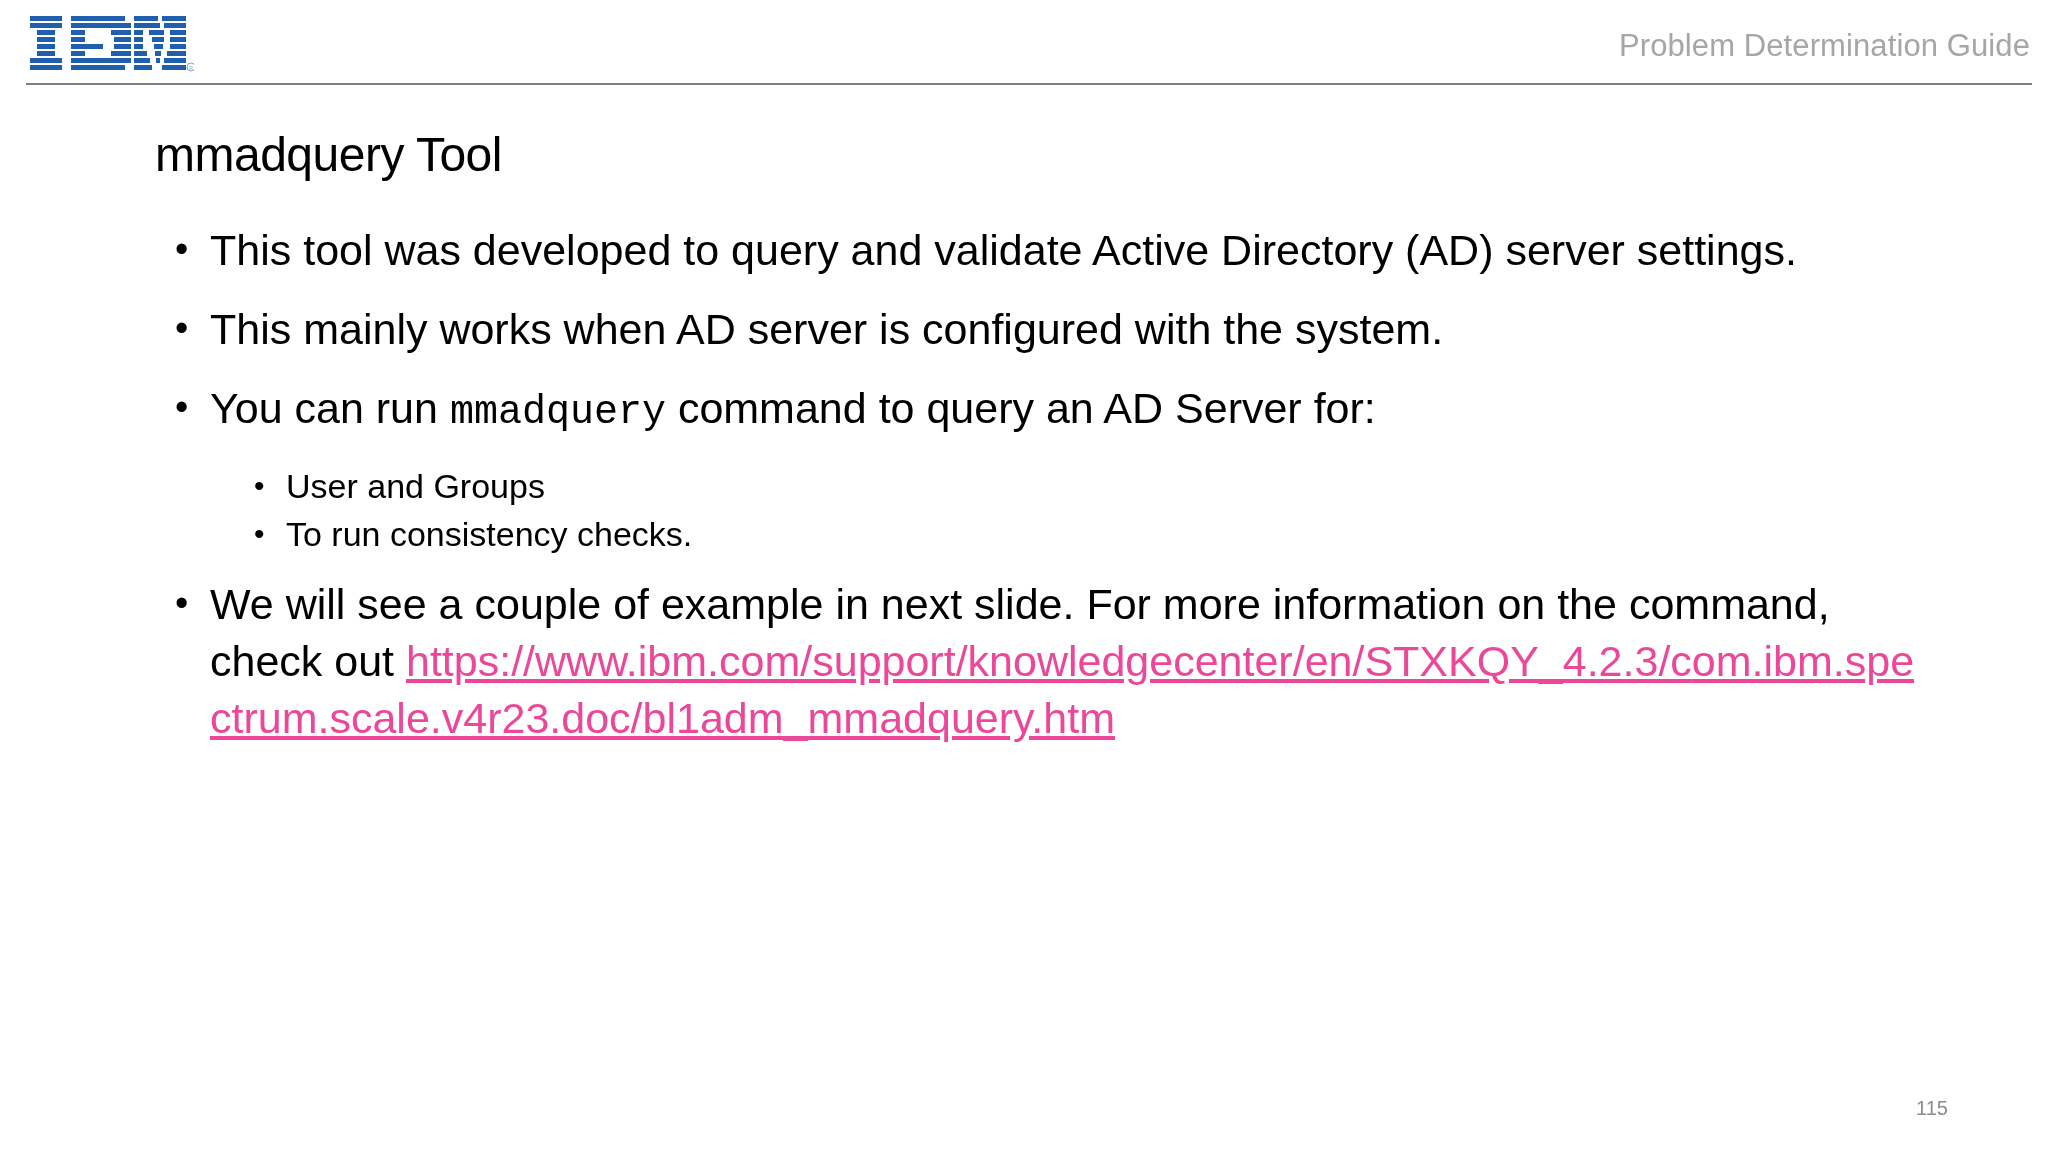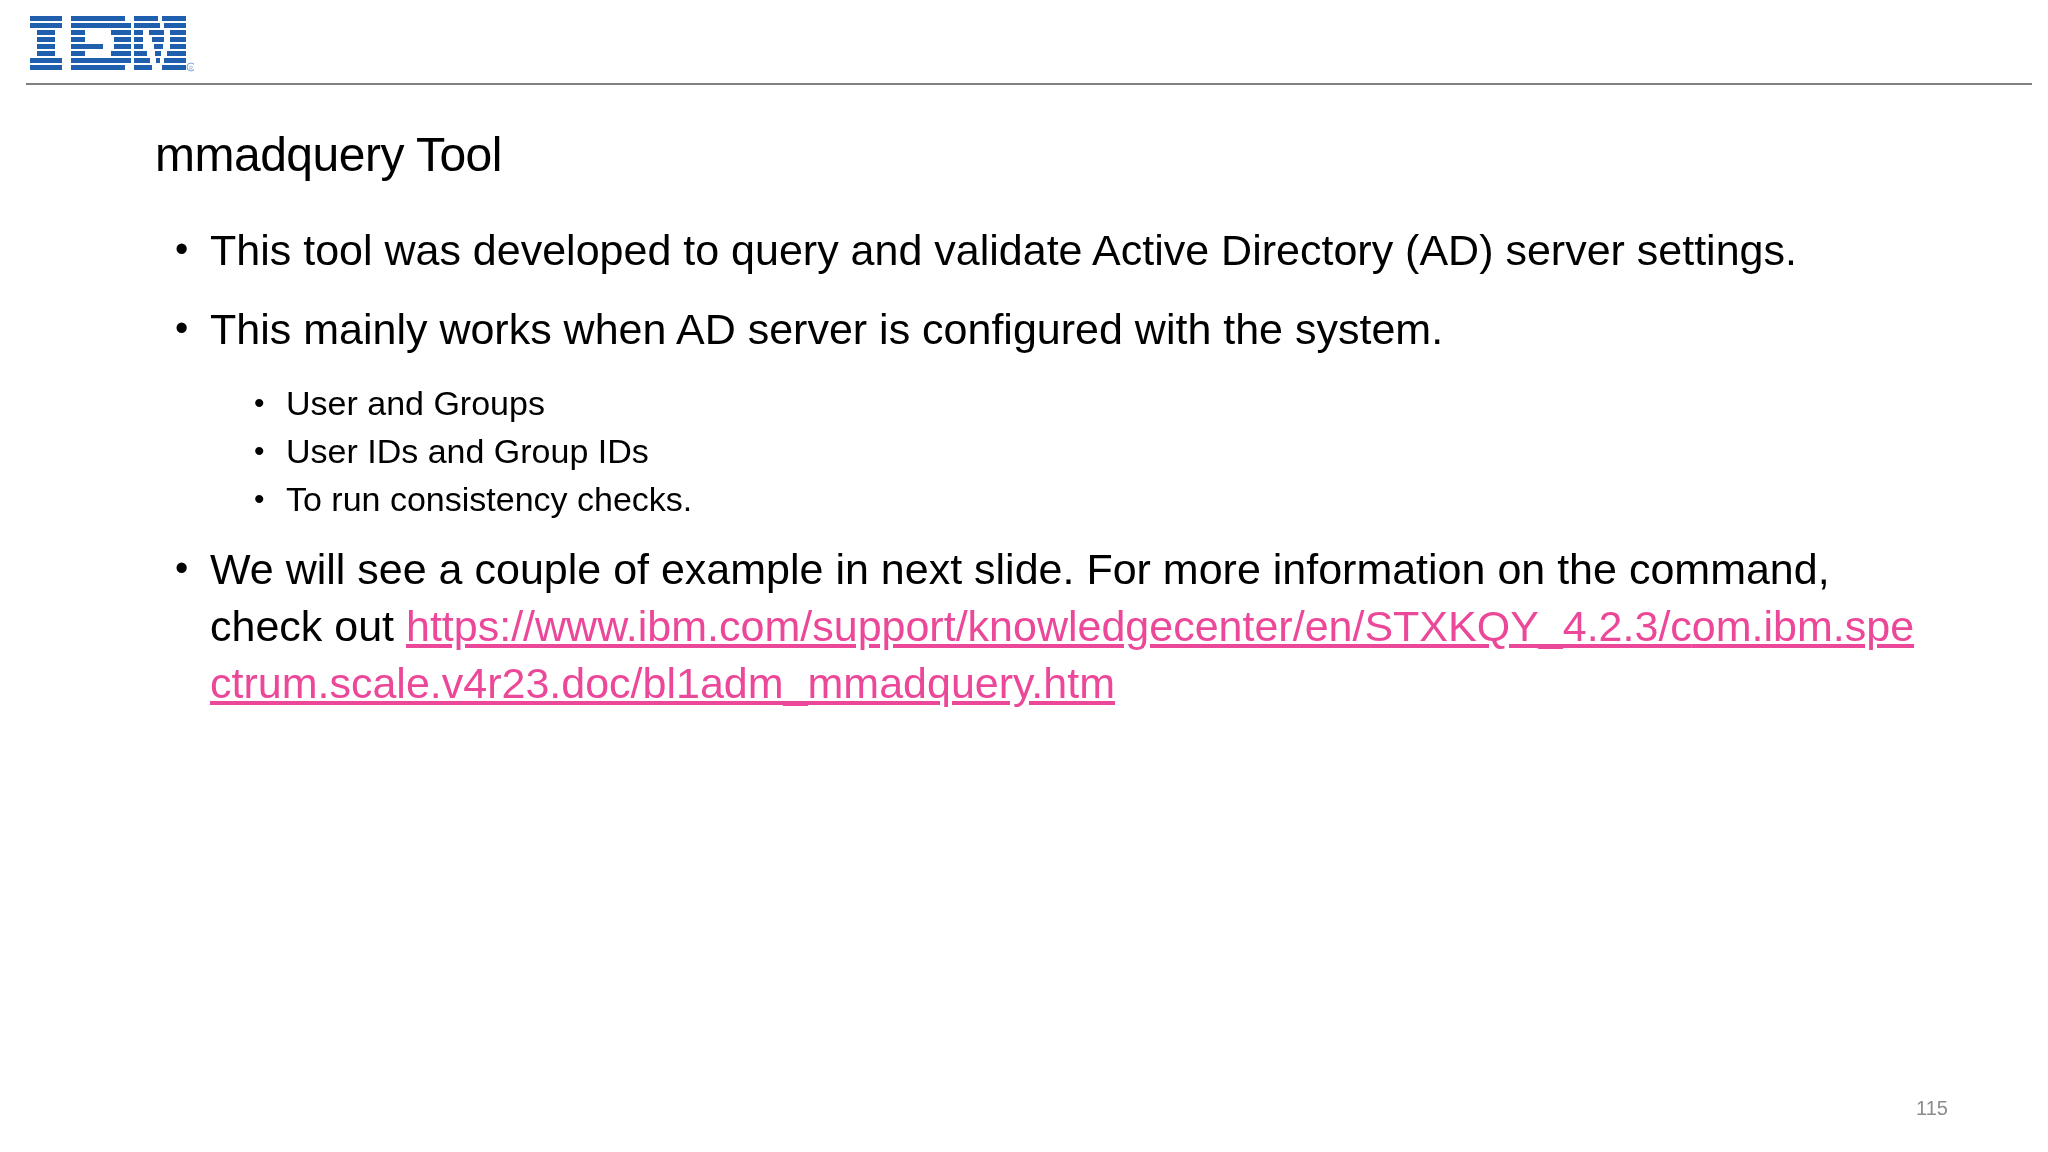--- a/index.html
+++ b/index.html
@@ -197,46 +197,47 @@
           <rect x="2" y="51" width="32" height="5"></rect>
           <rect x="43" y="51" width="54" height="5"></rect>
           <rect x="106" y="51" width="18" height="5"></rect>
           <rect x="134" y="51" width="24" height="5"></rect>
         </g>
         <circle cx="163" cy="53" r="4" fill="none" stroke="#7FA6D4" stroke-width="1"></circle>
         <text x="163" y="55.6" font-size="5" fill="#7FA6D4" text-anchor="middle" font-family="Liberation Sans, sans-serif">R</text>
       </svg>
     </div>
 
+    <div class="header-title">Problem Determination Guide</div>
 
     <div class="header-rule"></div>
   </div>
 
   <div class="slide-title">mmadquery Tool</div>
 
   <div class="body-area">
 
     <div class="bullet-l1">
       <span>This tool was developed to query and validate Active Directory (AD) server settings.</span>
     </div>
 
     <div class="bullet-l1">
       <span>This mainly works when AD server is configured with the system.</span>
     </div>
 
 
+    <div class="bullet-l1">
+      <span>You can run </span><span class="mono">mmadquery</span><span> command to query an AD Server for:</span>
+    </div>
 
     <div class="sub-list">
       <div class="bullet-l2">
         <span>User and Groups</span>
       </div>
       <div class="bullet-l2">
-        <span>User IDs and Group IDs</span>
-      </div>
-      <div class="bullet-l2">
         <span>To run consistency checks.</span>
       </div>
     </div>
 
     <div class="bullet-l1">
       <span>We will see a couple of example in next slide. For more information on the command, check out </span><span class="hyperlink"><span>https://www.ibm.com/support/knowledgecenter/en/STXKQY_4.2.3/c</span><span>om.ibm.spectrum.scale.v4r23.doc/bl1adm_mmadquery.htm</span></span>
     </div>
 
   </div>
 

